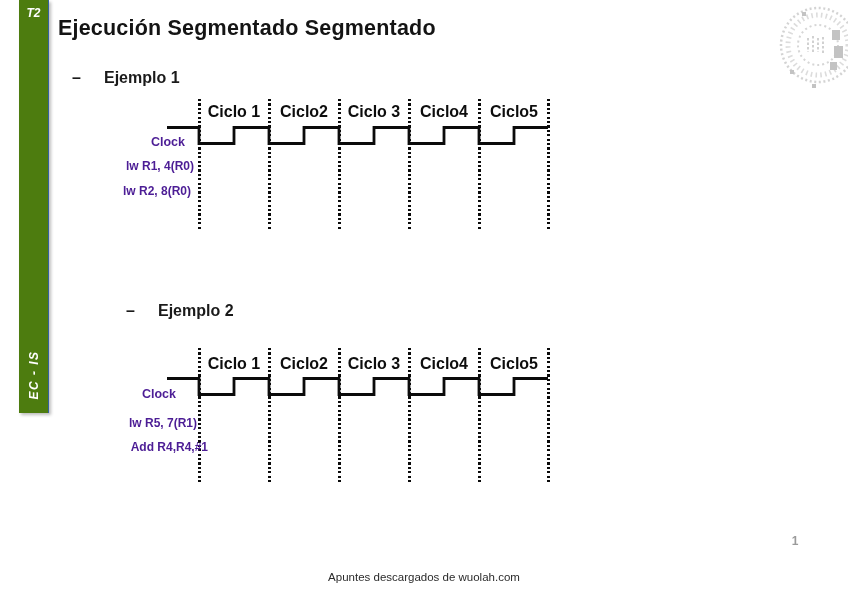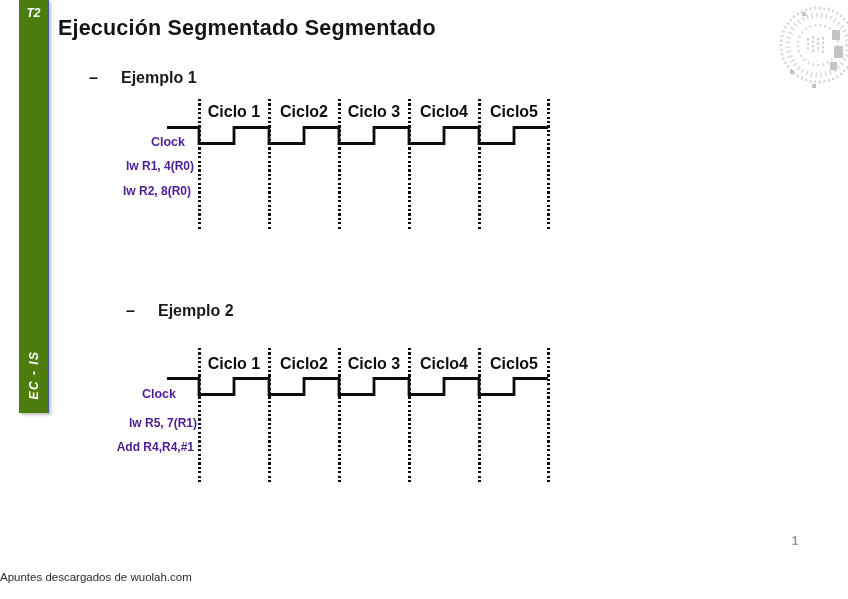--- a/index.html
+++ b/index.html
@@ -51,21 +51,21 @@
   .clock-svg{position:absolute;}
   .clock-svg path{fill:none;stroke:#0b0b0b;stroke-width:2.8;}
   
   .watermark{position:absolute;left:772px;top:0;opacity:.85;}
   
   .page-number{
     position:absolute;left:780px;top:534px;width:30px;text-align:center;
     font-size:12px;font-weight:bold;color:#9a9a9a;
   }
   .download-footer{
-    position:absolute;left:0;right:0;top:571px;
+    position:absolute;left:0;right:0;top:571px;text-align:center;
     font-size:11.5px;color:#2b2b2b;
   }
 </style>
 </head>
 <body>
 
 <div class="page">
 
   <div class="sidebar">
     <div class="sidebar-tag">T2</div>
@@ -86,21 +86,21 @@
       <rect x="62" y="46" width="9" height="12"></rect>
       <rect x="58" y="62" width="7" height="8"></rect>
       <rect x="30" y="12" width="4" height="4"></rect>
       <rect x="18" y="70" width="4" height="4"></rect>
       <rect x="40" y="84" width="4" height="4"></rect>
     </g>
   </svg>
 
   <h1 class="title">Ejecución Segmentado Segmentado</h1>
 
-  <div class="example-heading" style="left:89px;top:69px;">
+  <div class="example-heading" style="left:72px;top:69px;">
     <span class="dash">–</span><span>Ejemplo 1</span>
   </div>
 
   <div>
 
     <div class="vdash" style="left:198px;top:99px;height:131px;"></div>
     <div class="vdash" style="left:268px;top:99px;height:131px;"></div>
     <div class="vdash" style="left:338px;top:99px;height:131px;"></div>
     <div class="vdash" style="left:408px;top:99px;height:131px;"></div>
     <div class="vdash" style="left:478px;top:99px;height:131px;"></div>
@@ -139,19 +139,19 @@
     <span class="cycle-label" style="left:339px;top:355px;">Ciclo 3</span>
     <span class="cycle-label" style="left:409px;top:355px;">Ciclo4</span>
     <span class="cycle-label" style="left:479px;top:355px;">Ciclo5</span>
 
     <svg class="clock-svg" style="left:164px;top:374px;" width="390" height="25" viewBox="0 0 390 25">
       <path d="M3 4.5 H35 V20.5 H70 V4.5 H105 V20.5 H140 V4.5 H175 V20.5 H210 V4.5 H245 V20.5 H280 V4.5 H315 V20.5 H350 V4.5 H384"></path>
     </svg>
 
     <div class="signal-label clock-label" style="left:96px;top:388px;width:80px;">Clock</div>
     <div class="signal-label" style="left:103px;top:417px;width:94px;">lw R5, 7(R1)</div>
-    <div class="signal-label" style="left:100px;top:441px;width:94px;">Add R4,R4,#1</div>
+    <div class="signal-label" style="left:114px;top:441px;width:94px;">Add R4,R4,#1</div>
   </div>
 
   <div class="page-number">1</div>
   <div class="download-footer">Apuntes descargados de wuolah.com</div>
 
 </div>
 
 </body></html>

